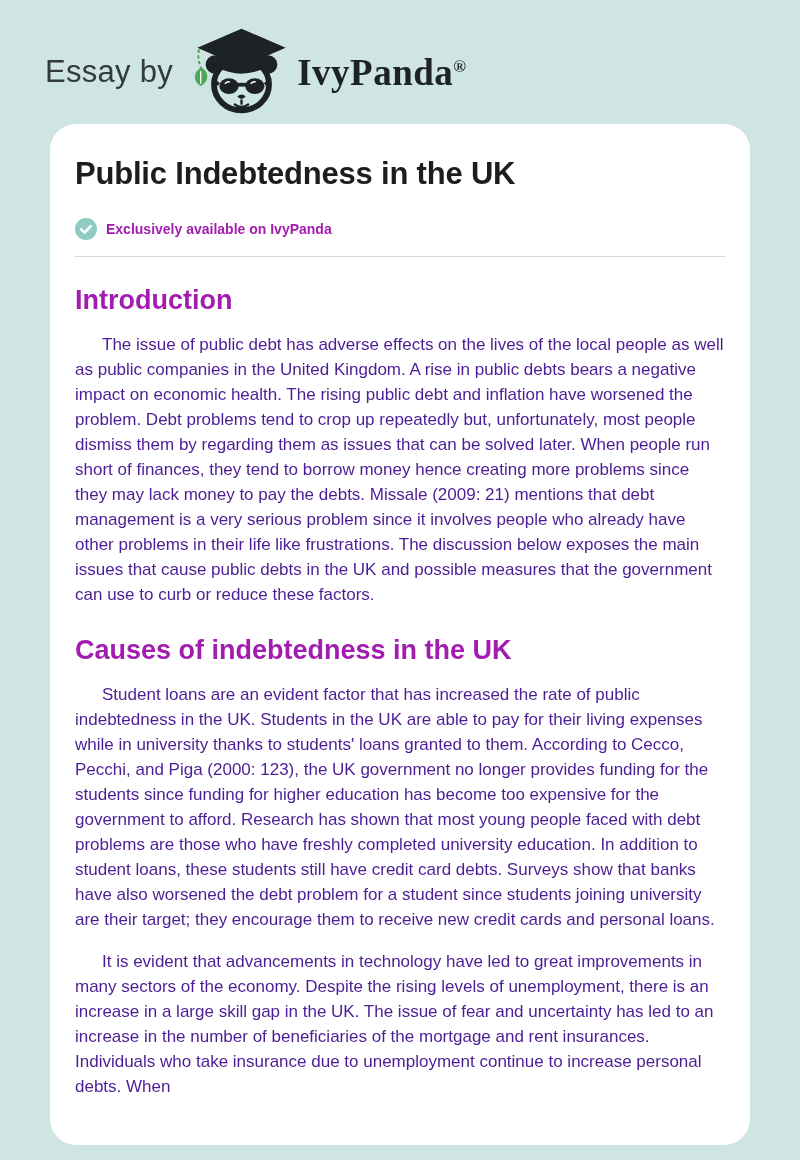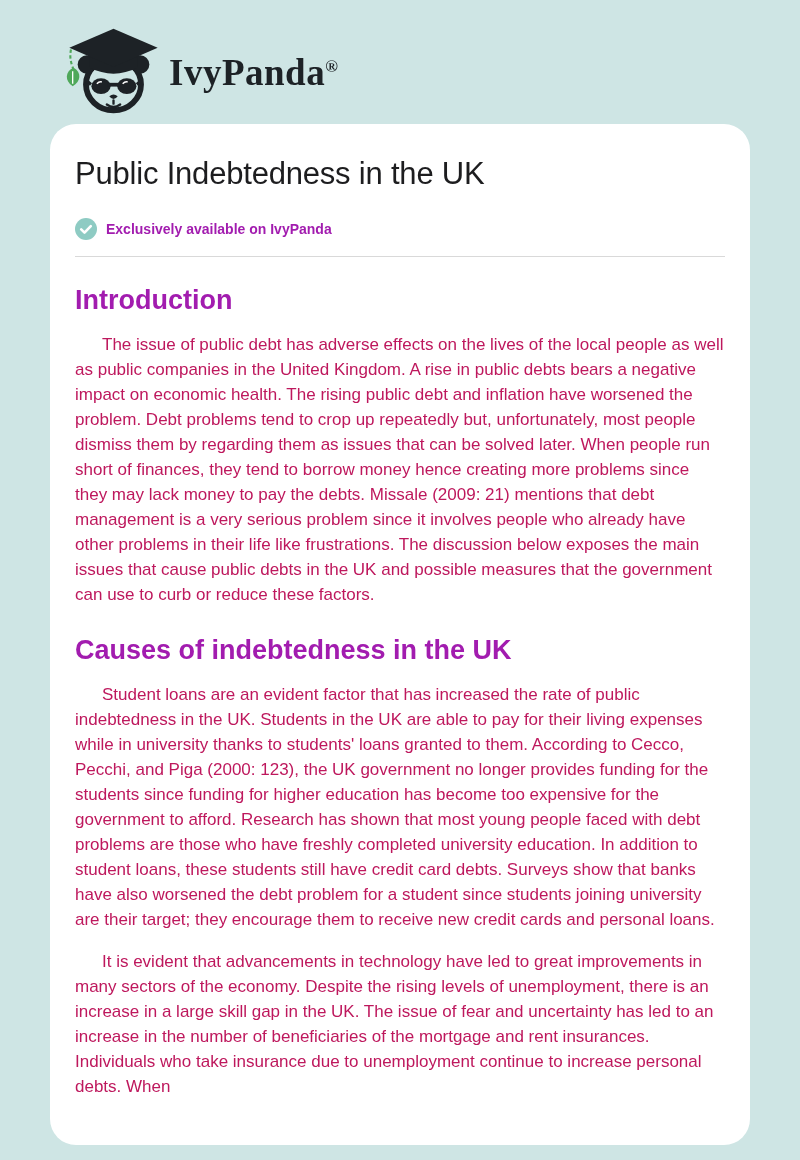--- a/index.html
+++ b/index.html
@@ -53,21 +53,21 @@
     margin: 6px 50px 0 50px;
     background: #ffffff;
     border-radius: 26px;
     padding: 32px 25px 46px 25px;
     min-height: 980px;
   }
   .card h1 {
     margin: 0 0 26px 0;
     font-size: 31px;
     line-height: 36px;
-    font-weight: 400;
+    font-weight: 700;
     color: #1d1d1f;
     letter-spacing: -0.2px;
   }
   .badge {
     display: flex;
     align-items: center;
     margin: 0 0 16px 0;
   }
   .badge-icon {
     width: 22px;
@@ -90,30 +90,31 @@
     margin: 27px 0 16px 0;
     font-size: 27px;
     line-height: 32px;
     font-weight: 700;
     color: #a21caf;
   }
   .card p {
     margin: 0 0 17px 0;
     font-size: 17px;
     line-height: 25px;
-    color: #be185d;
+    color: #4c1d95;
     text-indent: 27px;
     text-align: left;
   }
   .card section:last-child p:last-child { margin-bottom: 0; }
 </style>
 </head>
 <body>
 
 <div class="header">
+  <span class="essay-by">Essay by</span>
 
   <svg class="logo" viewBox="0 0 120 110" aria-hidden="true">
 
     <ellipse cx="63" cy="70" rx="33" ry="31" fill="none" stroke="#1d2226" stroke-width="7"></ellipse>
 
     <circle cx="31" cy="46" r="11" fill="#1d2226"></circle>
     <circle cx="95" cy="46" r="11" fill="#1d2226"></circle>
 
     <path d="M34,34 Q63,52 92,34 L92,50 Q63,64 34,50 Z" fill="#1d2226"></path>
 

